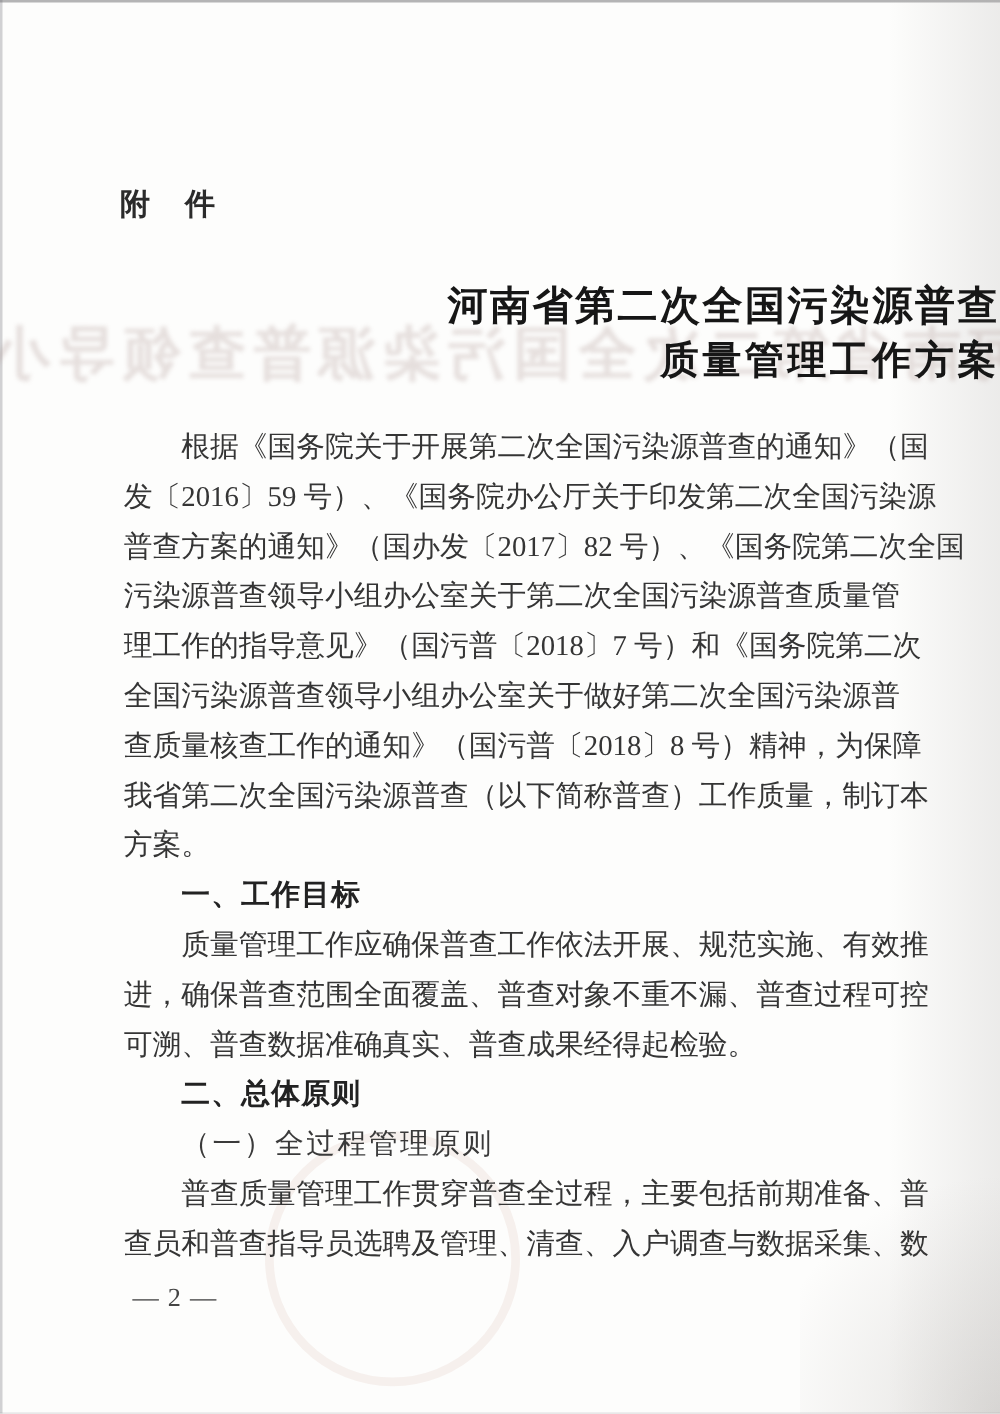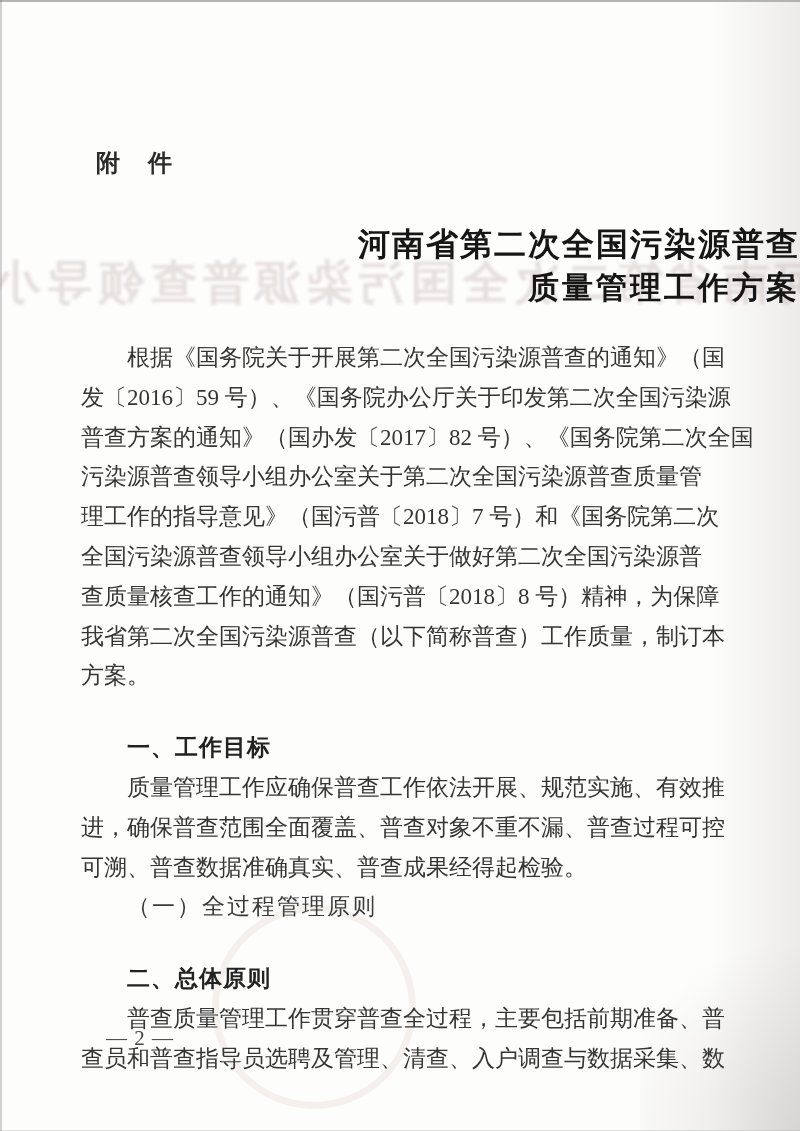--- a/index.html
+++ b/index.html
@@ -47,28 +47,28 @@
     font-family:Liberation Sans, sans-serif;
     font-weight:bold;font-size:24px;color:#2b2b2b;letter-spacing:2px;
   }
   .title{
     position:absolute;top:224px;left:0;right:0;
     text-align:right;font-weight:bold;color:#161616;
   }
   .title .t1{font-size:32px;letter-spacing:2px;line-height:40px;}
   .title .t2{font-size:31px;letter-spacing:3px;line-height:40px;margin-top:4px;}
   .doc-body{
-    position:absolute;top:338px;left:81px;width:632px;
+    position:absolute;top:338px;left:99px;width:632px;
     font-size:23px;line-height:39.8px;color:#353535;
   }
   .ln{white-space:nowrap;height:39.8px;}
   .indent{padding-left:46px;}
   .heading{
     font-family:"Liberation Sans","DejaVu Sans",sans-serif;
-    font-weight:bold;color:#222;letter-spacing:1px;margin-top:32px;
+    font-weight:bold;color:#222;letter-spacing:1px;
   }
   .kaiti{color:#3a3a3a;letter-spacing:2px;}
   .pagenum{
     position:absolute;top:1026px;left:106px;
     font-size:21px;color:#444;letter-spacing:1px;
   }
 </style>
 </head>
 <body>
 
@@ -99,22 +99,22 @@
     <div class="ln">查质量核查工作的通知》（国污普〔2018〕8 号）精神，为保障</div>
     <div class="ln">我省第二次全国污染源普查（以下简称普查）工作质量，制订本</div>
     <div class="ln">方案。</div>
 
     <div class="ln indent heading">一、工作目标</div>
 
     <div class="ln indent">质量管理工作应确保普查工作依法开展、规范实施、有效推</div>
     <div class="ln">进，确保普查范围全面覆盖、普查对象不重不漏、普查过程可控</div>
     <div class="ln">可溯、普查数据准确真实、普查成果经得起检验。</div>
 
+    <div class="ln indent heading">二、总体原则</div>
+
     <div class="ln indent kaiti">（一）全过程管理原则</div>
-
-    <div class="ln indent heading">二、总体原则</div>
 
     <div class="ln indent">普查质量管理工作贯穿普查全过程，主要包括前期准备、普</div>
     <div class="ln">查员和普查指导员选聘及管理、清查、入户调查与数据采集、数</div>
   </div>
 
   <div class="pagenum">— 2 —</div>
 </div>
 
 </body></html>

